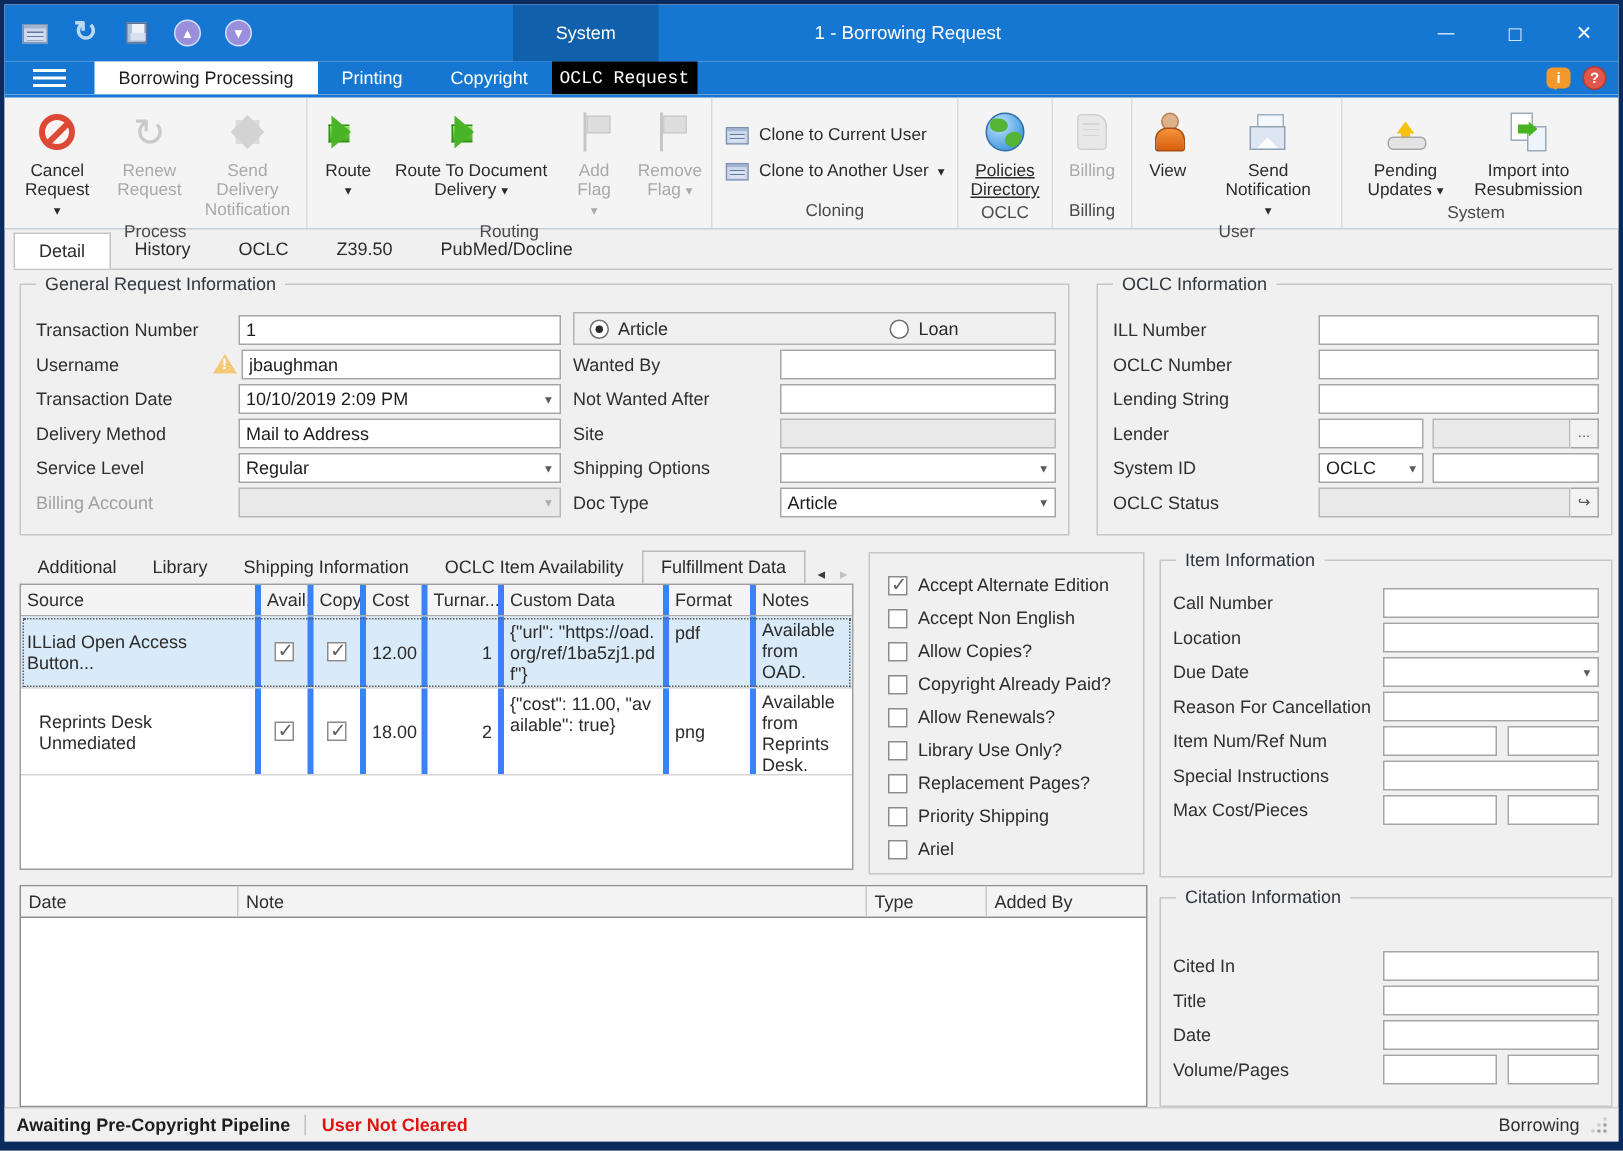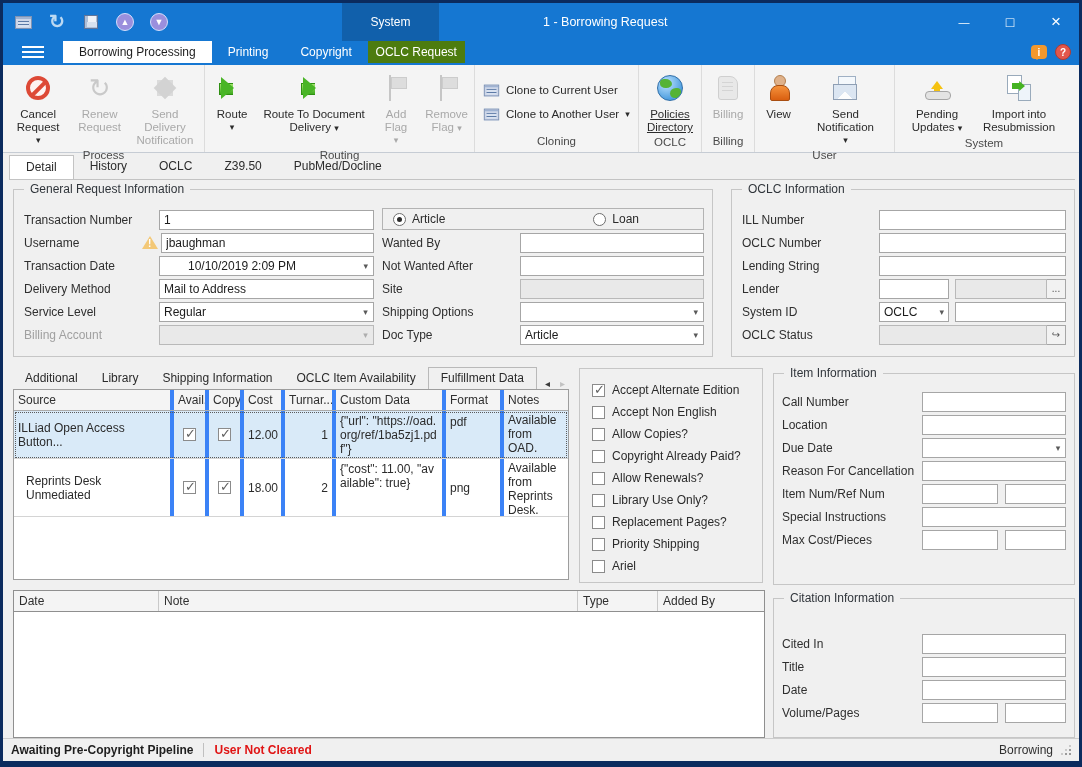--- a/index.html
+++ b/index.html
@@ -26,21 +26,21 @@
   .ctx-header { position:absolute; left:339px; top:0; width:97px; height:38px; background:#1160ab; color:#fff; display:flex; align-items:center; justify-content:center; font-size:12px; }
   .title-text { position:absolute; left:540px; top:0; height:38px; display:flex; align-items:center; color:#fff; font-size:12.5px; }
   .win-btns { position:absolute; right:0; top:0; height:38px; display:flex; }
   .win-btn { width:46px; height:38px; display:flex; align-items:center; justify-content:center; color:#fff; font-size:14px; }
   
   .tabrow { position:absolute; left:0; top:38px; width:1076px; height:22px; background:#1577d2; display:flex; align-items:stretch; }
   .hamburger { width:60px; display:flex; align-items:center; justify-content:center; }
   .hamburger i { display:block; width:22px; height:2px; background:#fff; box-shadow:0 5px 0 #fff, 0 10px 0 #fff; margin-top:-10px; }
   .rtab { padding:0 16px; display:flex; align-items:center; color:#fff; font-size:12px; }
   .rtab.active { background:#fff; color:#1d1d1d; }
-  .rtab.ctx { background:#4d7c0f; width:97px; justify-content:center; padding:0; }
+  .rtab.ctx { background:#000000; width:97px; justify-content:center; padding:0;font-family:Liberation Mono, monospace; }
   .help-icons { position:absolute; right:8px; top:3px; display:flex; gap:8px; align-items:center; }
   .ico-info { width:16px; height:14px; background:#f2982d; border-radius:4px; color:#fff; font-weight:bold; font-size:10px; display:flex; align-items:center; justify-content:center; position:relative; }
   .ico-info::after { content:""; position:absolute; left:3px; bottom:-4px; border:3px solid transparent; border-top-color:#f2982d; }
   .ico-help { width:16px; height:16px; border-radius:50%; background:#e2574c; border:1px solid #b23a31; color:#fff; font-weight:bold; font-size:10px; display:flex; align-items:center; justify-content:center; }
   
   .ribbon { position:absolute; left:0; top:60px; width:1076px; height:90px; background:#f4f4f4; border-top:2px solid #1577d2; border-bottom:1px solid #c6ccd4; display:flex; }
   .rgroup { display:flex; flex-direction:column; border-right:1px solid #dcdcdc; }
   .rbuttons { flex:1; display:flex; align-items:stretch; padding:4px 2px 0 2px; }
   .rcaption { height:17px; text-align:center; color:#4a4a4a; font-size:11.5px; }
   .rbtn { display:flex; flex-direction:column; align-items:center; padding:2px 4px; text-align:center; line-height:13px; font-size:11.5px; color:#2b2b2b; }
@@ -356,21 +356,21 @@
       </div>
       <div class="frow">
         <label style="width:118px;">Username</label>
         <span class="warn-ico"></span>
         <span class="tb" style="flex:1;">
             <input value="jbaughman" style="">
           </span>
       </div>
       <div class="frow">
         <label style="width:135px;">Transaction Date</label>
-        <span class="tb" style="flex:1;padding-left:24px;">
+        <span class="tb" style="flex:1;">
             <input value="10/10/2019 2:09 PM" style="">
             <span class="dd-arrow">▾</span>
           </span>
       </div>
       <div class="frow">
         <label style="width:135px;">Delivery Method</label>
         <span class="tb" style="flex:1;">
             <input value="Mail to Address" style="">
           </span>
       </div>

